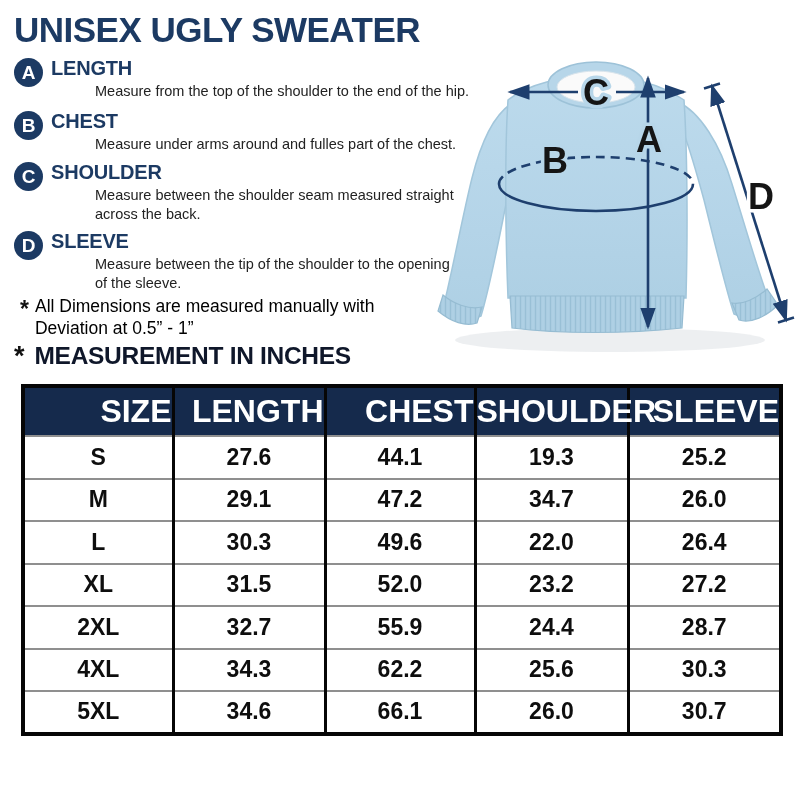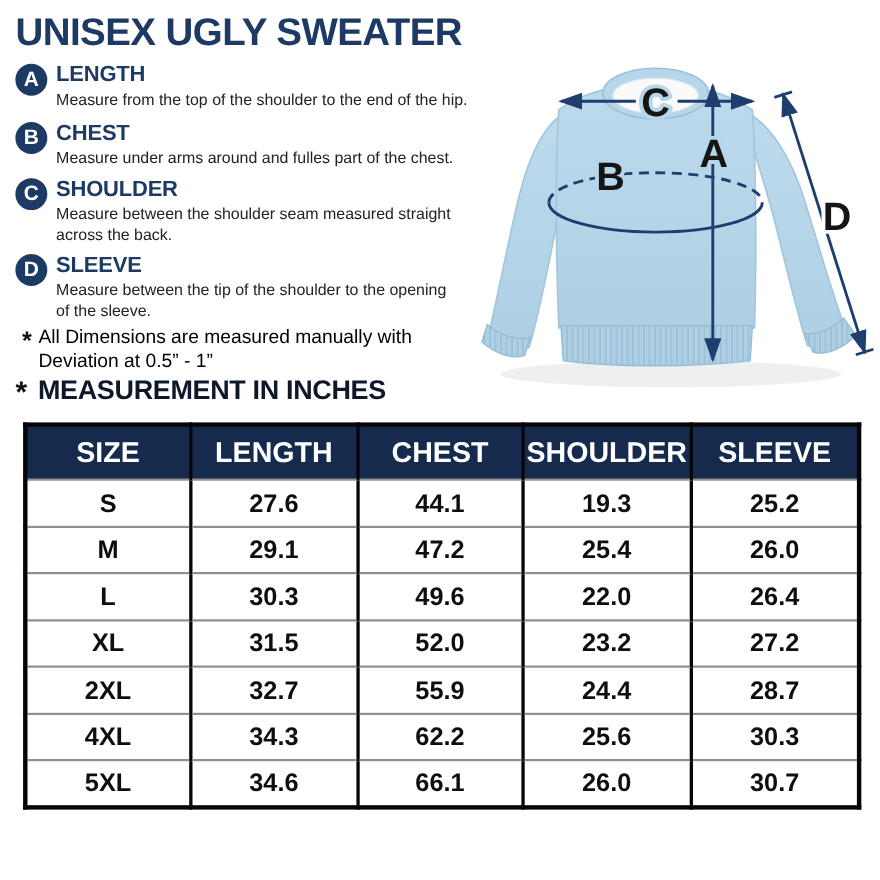--- a/index.html
+++ b/index.html
@@ -39,20 +39,21 @@
     display:flex;align-items:center;justify-content:center;
     font-size:19px;font-weight:bold;flex:0 0 29px;margin-top:1px;
   }
   .term{
     font-size:20px;font-weight:bold;color:var(--navy);
     line-height:1.15;letter-spacing:-0.2px;
   }
   .desc{
     font-size:14.5px;color:#222;line-height:1.3;margin-top:2px;
     max-width:420px;
+    margin-left:44px;
   }
   .def-c .desc{max-width:372px;}
   .def-d .desc{max-width:368px;}
   .note{
     position:absolute;left:20px;top:296px;
     display:flex;gap:6px;align-items:flex-start;
   }
   .note-star{font-size:23px;font-weight:bold;color:#111;line-height:1;margin-top:2px;}
   .note-lines{font-size:17.5px;color:#000000;line-height:1.25;}
   .meas-heading{
@@ -65,22 +66,22 @@
     position:absolute;left:428px;top:44px;width:372px;height:318px;
   }
   .diagram svg{width:100%;height:100%;}
   .size-table{
     position:absolute;left:21px;top:384px;width:758px;
     border-collapse:collapse;table-layout:fixed;
     border:4px solid #060606;
   }
   .size-table th{
     background:var(--header-bg);color:#fff;
-    font-size:26px;font-weight:bold;height:50px;
-    text-align:center;vertical-align:middle;
+    font-size:32px;font-weight:bold;height:50px;
+    text-align:right;vertical-align:middle;
   }
   .size-table td{
     font-size:23px;font-weight:bold;color:#0e0e0e;
     height:42.5px;text-align:center;vertical-align:middle;
     border-top:2px solid #8f8f8f;background:#fff;
   }
   .size-table th + th, .size-table td + td{border-left:3px solid #060606;}
   .dim-letter{
     font-size:36px;font-weight:bold;fill:#151515;
     paint-order:stroke;stroke:var(--sweater);stroke-width:7px;stroke-linejoin:round;
@@ -221,21 +222,21 @@
           <td>S</td>
           <td>27.6</td>
           <td>44.1</td>
           <td>19.3</td>
           <td>25.2</td>
         </tr>
         <tr>
           <td>M</td>
           <td>29.1</td>
           <td>47.2</td>
-          <td>25.4</td>
+          <td>34.7</td>
           <td>26.0</td>
         </tr>
         <tr>
           <td>L</td>
           <td>30.3</td>
           <td>49.6</td>
           <td>22.0</td>
           <td>26.4</td>
         </tr>
         <tr>

